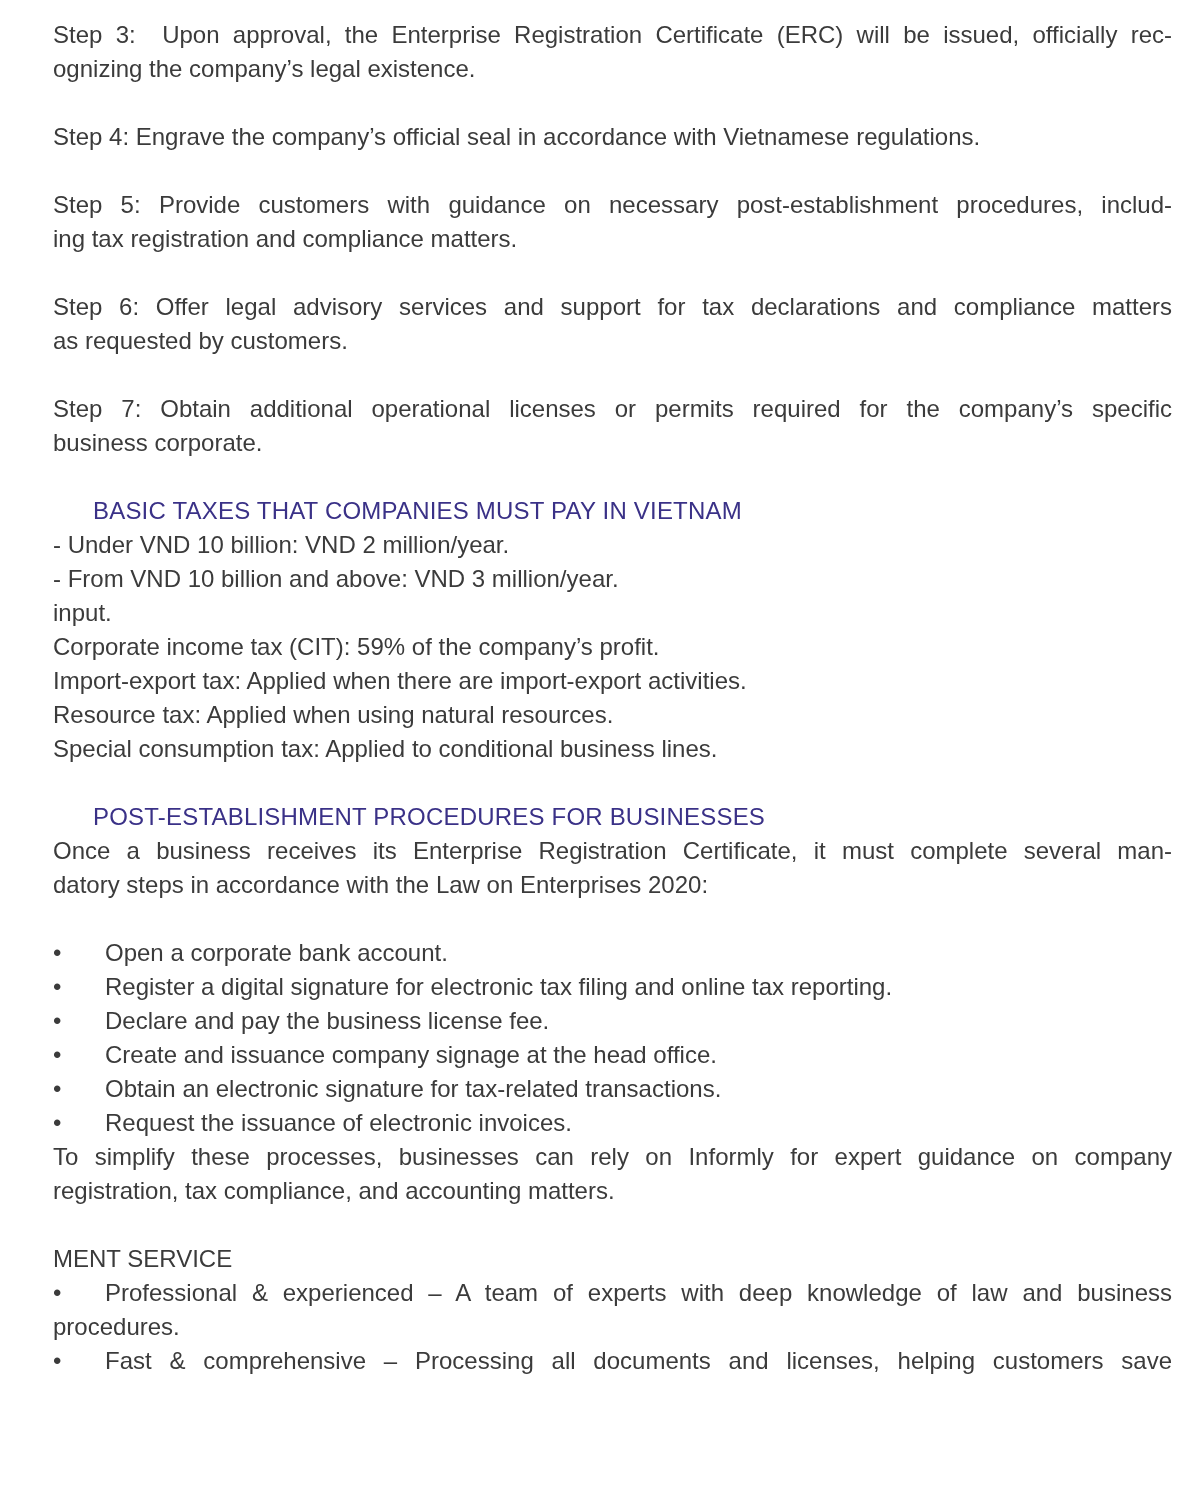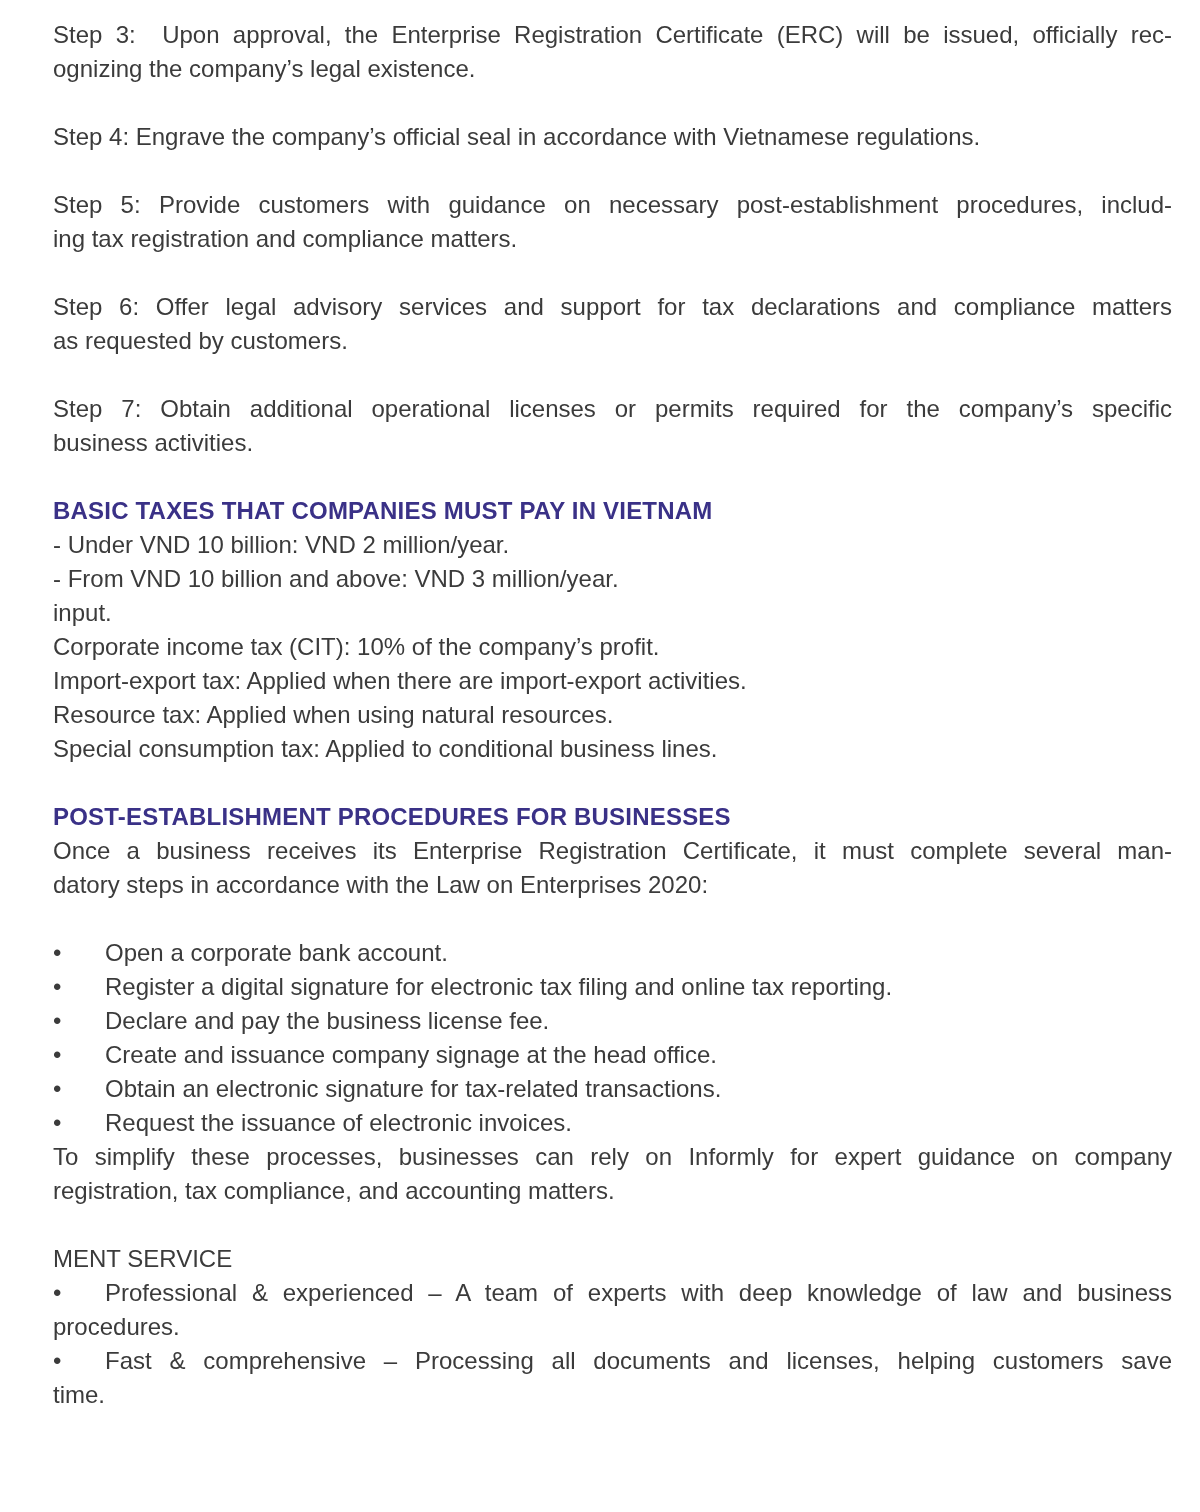--- a/index.html
+++ b/index.html
@@ -23,23 +23,24 @@
   .line {
     height: 34px;
     line-height: 34px;
     font-size: 24px;
     color: var(--body-color, #3b3b3b);
     white-space: normal;
     overflow: visible;
   }
   .line.blank { height: 34px; }
   .line.heading {
-    font-weight: bold;
+    font-weight: normal;
     color: var(--heading-color, #3a3187);
     letter-spacing: 0.2px;
+    margin-left: 40px;
   }
   .line.j {
     text-align: justify;
     text-align-last: justify;
   }
   .bullet-line {
     display: flex;
     flex-direction: row;
   }
   .bullet {
@@ -64,27 +65,27 @@
     <div class="line blank"></div>
     <div class="line body">Step 4: Engrave the company’s official seal in accordance with Vietnamese regulations.</div>
     <div class="line blank"></div>
     <div class="line body j">Step 5: Provide customers with guidance on necessary post-establishment procedures, includ-</div>
     <div class="line body">ing tax registration and compliance matters.</div>
     <div class="line blank"></div>
     <div class="line body j">Step 6: Offer legal advisory services and support for tax declarations and compliance matters</div>
     <div class="line body">as requested by customers.</div>
     <div class="line blank"></div>
     <div class="line body j">Step 7: Obtain additional operational licenses or permits required for the company’s specific</div>
-    <div class="line body">business activities.</div>
+    <div class="line body">business corporate.</div>
     <div class="line blank"></div>
     <div class="line heading">BASIC TAXES THAT COMPANIES MUST PAY IN VIETNAM</div>
     <div class="line body">- Under VND 10 billion: VND 2 million/year.</div>
     <div class="line body">- From VND 10 billion and above: VND 3 million/year.</div>
     <div class="line body">input.</div>
-    <div class="line body">Corporate income tax (CIT): 10% of the company’s profit.</div>
+    <div class="line body">Corporate income tax (CIT): 59% of the company’s profit.</div>
     <div class="line body">Import-export tax: Applied when there are import-export activities.</div>
     <div class="line body">Resource tax: Applied when using natural resources.</div>
     <div class="line body">Special consumption tax: Applied to conditional business lines.</div>
     <div class="line blank"></div>
     <div class="line heading">POST-ESTABLISHMENT PROCEDURES FOR BUSINESSES</div>
     <div class="line body j">Once a business receives its Enterprise Registration Certificate, it must complete several man-</div>
     <div class="line body">datory steps in accordance with the Law on Enterprises 2020:</div>
     <div class="line blank"></div>
     <div class="line bullet-line">
       <span class="bullet">•</span>
@@ -116,14 +117,13 @@
     <div class="line body">MENT SERVICE</div>
     <div class="line bullet-line">
       <span class="bullet">•</span>
       <span class="bullet-text j">Professional &amp; experienced – A team of experts with deep knowledge of law and business</span>
     </div>
     <div class="line body">procedures.</div>
     <div class="line bullet-line">
       <span class="bullet">•</span>
       <span class="bullet-text j">Fast &amp; comprehensive – Processing all documents and licenses, helping customers save</span>
     </div>
-    <div class="line body">time.</div>
   </div>
 
 </body></html>

